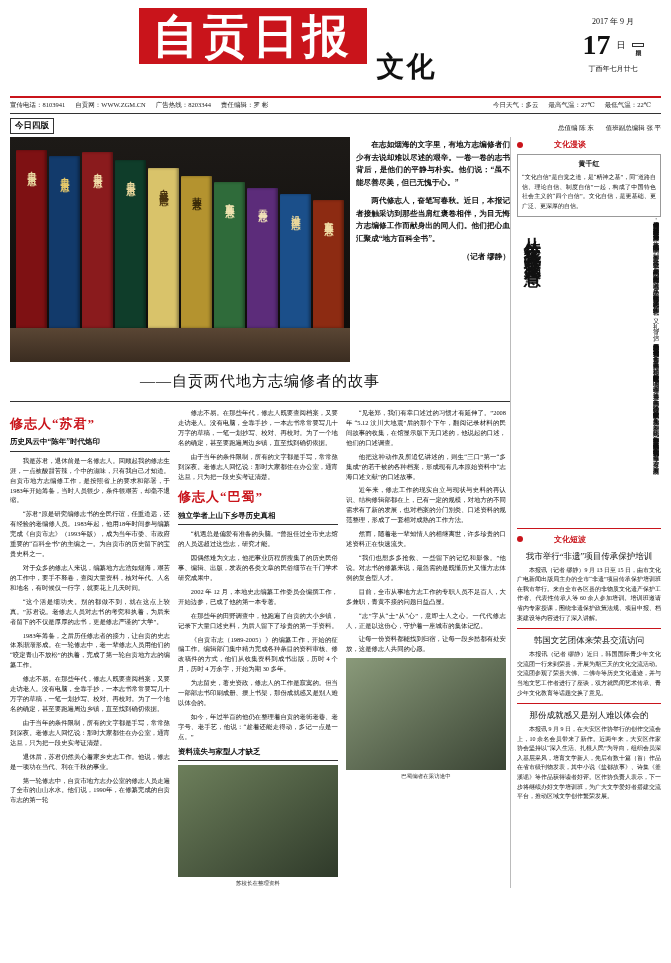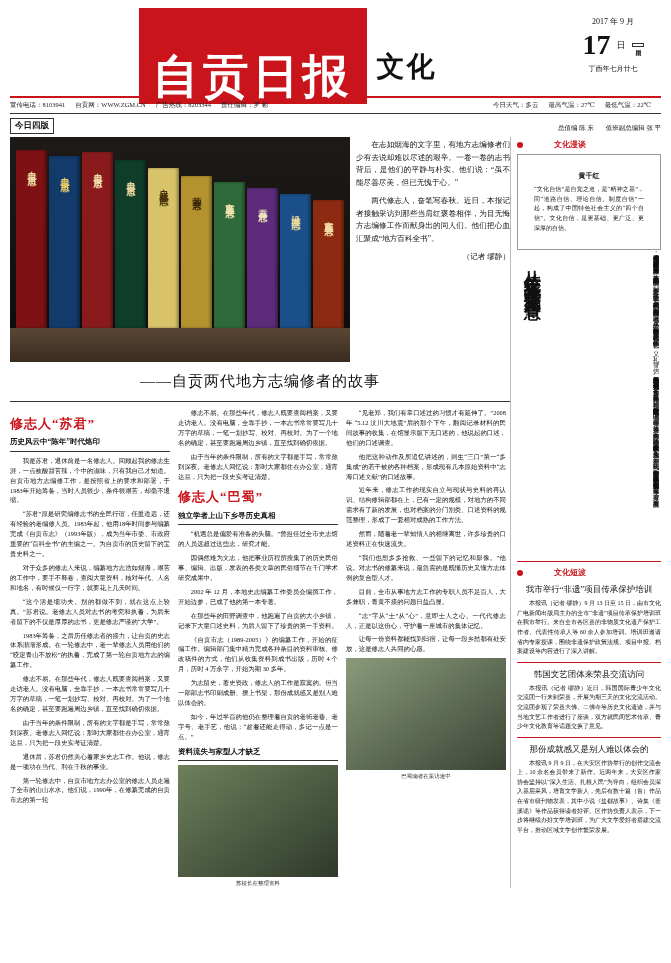--- a/index.html
+++ b/index.html
@@ -9,21 +9,21 @@
   
   .masthead{display:flex;align-items:flex-start;padding:8px 10px 2px 10px;height:96px;box-sizing:border-box;}
   .mh-left{width:120px;font-size:8px;line-height:1.5;padding-top:14px;}
   .mh-left .line1{font-size:9.5px;font-weight:bold;letter-spacing:.5px;margin-bottom:4px;}
   .mh-left .meta{font-size:6px;color:#333;line-height:1.45;}
   .mh-badge{margin-top:6px;display:flex;align-items:center;gap:3px;border:1px solid #c00;padding:2px 3px;width:94px;box-sizing:border-box;}
   .mh-badge .sq{width:12px;height:12px;background:#c00;color:#fff;font-size:6px;display:flex;align-items:center;justify-content:center;}
   .mh-badge .txt{font-size:5.5px;line-height:1.3;color:#333;}
   .mh-logo{flex:1;display:flex;justify-content:center;align-items:flex-start;}
   .logo-box{background:#c9141b;padding:5px 14px 5px 14px;}
-  .logo-text{font-family:"DejaVu Serif",serif;font-weight:bold;color:#fff;font-size:46px;letter-spacing:4px;line-height:1;margin-top:40px;}
+  .logo-text{font-family:"DejaVu Serif",serif;font-weight:bold;color:#fff;font-size:46px;letter-spacing:4px;line-height:1;}
   .mh-culture{font-size:28px;font-weight:bold;margin:40px 0 0 10px;letter-spacing:2px;}
   .mh-right{width:96px;text-align:center;padding-top:8px;}
   .mh-date{font-size:8px;margin-bottom:2px;}
   .mh-bignum{font-size:28px;font-weight:bold;display:inline-block;vertical-align:middle;}
   .mh-day{font-size:9px;display:inline-block;vertical-align:middle;margin-left:2px;}
   .mh-week{display:inline-block;border:1px solid #333;font-size:6px;padding:1px;writing-mode:vertical-rl;line-height:1.2;margin-left:3px;vertical-align:middle;}
   .mh-lunar{font-size:7px;margin-top:3px;}
 
   .mh-rule{height:2px;background:#c9141b;margin:0 10px;}
   .infobar{display:flex;font-size:6.5px;color:#222;margin:0 10px;border-bottom:1px solid #333;padding:3px 0;}
@@ -39,21 +39,21 @@
   .col-right{width:151px;padding-left:6px;box-sizing:border-box;border-left:1px solid #bbb;}
 
   
   .topblock{display:flex;gap:6px;}
   .photo{width:340px;height:225px;position:relative;overflow:hidden;background:linear-gradient(#1d1a17,#0d0b09);}
   .shelf{position:absolute;left:0;right:0;bottom:0;height:34px;background:linear-gradient(#5a4634,#3a2c20);}
   .books{position:absolute;left:6px;right:6px;bottom:34px;height:182px;display:flex;align-items:flex-end;gap:2px;}
   .bk{flex:1;border-radius:1px 1px 0 0;position:relative;box-shadow:inset -2px 0 3px rgba(0,0,0,.35);}
   .bk span{position:absolute;top:14px;left:50%;transform:translateX(-50%);writing-mode:vertical-rl;font-size:9px;font-weight:bold;letter-spacing:2px;}
   .lead{flex:1;font-size:7.6px;line-height:1.65;text-align:justify;padding-top:2px;}
-  .lead p{margin:0 0 6px 0;text-indent:2em;}
+  .lead p{margin:0 0 6px 0;text-indent:2em;font-weight:bold;}
   .lead .sig{text-align:right;text-indent:0;}
 
   .headline{text-align:center;margin-top:10px;}
   .headline .h1{font-size:38px;font-weight:bold;letter-spacing:3px;font-family:"DejaVu Serif",serif;}
   .headline .h2{font-size:15px;margin-top:8px;letter-spacing:1px;}
   .rule-thin{border-top:1px solid #333;margin:10px 0 6px 0;}
 
   
   .cols3{display:flex;gap:8px;margin-top:4px;}
   .c{width:160px;font-size:6.4px;line-height:1.55;text-align:justify;}
@@ -63,21 +63,21 @@
   .subhead{font-size:7.5px;font-weight:bold;border-bottom:1px solid #333;padding-bottom:3px;margin-bottom:4px;}
 
   
   .photos2{display:flex;gap:6px;margin-top:4px;}
   .ph{width:111px;height:118px;position:relative;overflow:hidden;}
   .cap{font-size:5.5px;text-align:center;margin-top:2px;color:#333;}
 
   
   .rtag{display:flex;align-items:center;font-size:8px;color:#c9141b;font-weight:bold;margin:2px 0 4px 0;gap:28px;}
   .rtag .dot{width:6px;height:6px;background:#c9141b;border-radius:50%;margin-right:3px;}
-  .rbox{border:1px solid #999;padding:16px;font-size:6px;line-height:1.6;text-align:justify;}
+  .rbox{border:1px solid #999;padding:4px;font-size:6px;line-height:1.6;text-align:justify;}
   .rbox .t{font-weight:bold;text-align:center;font-size:7px;margin-bottom:3px;}
   .vtitle{writing-mode:vertical-rl;font-size:17px;font-weight:bold;letter-spacing:3px;height:300px;margin:6px 0 0 4px;}
   .vwrap{display:flex;}
   .vbody{writing-mode:vertical-rl;font-size:6.2px;line-height:1.7;height:300px;text-align:justify;flex:1;}
   .news{margin-top:6px;}
   .news h4{font-size:8.5px;margin:6px 0 3px 0;text-align:center;font-weight:normal;}
   .news p{font-size:6px;line-height:1.6;margin:0 0 4px 0;text-indent:2em;text-align:justify;}
   .hr-red{border-top:1px solid #c9141b;margin:5px 0;}
 </style>
 </head>

